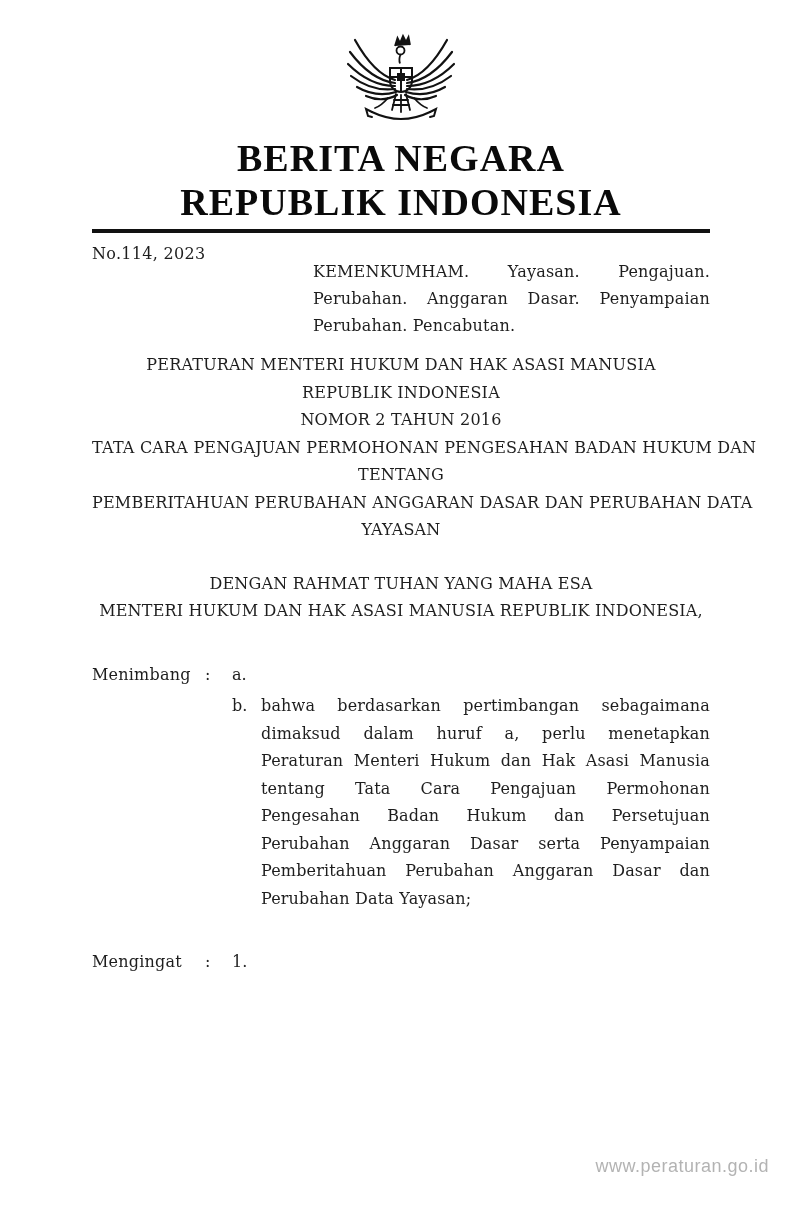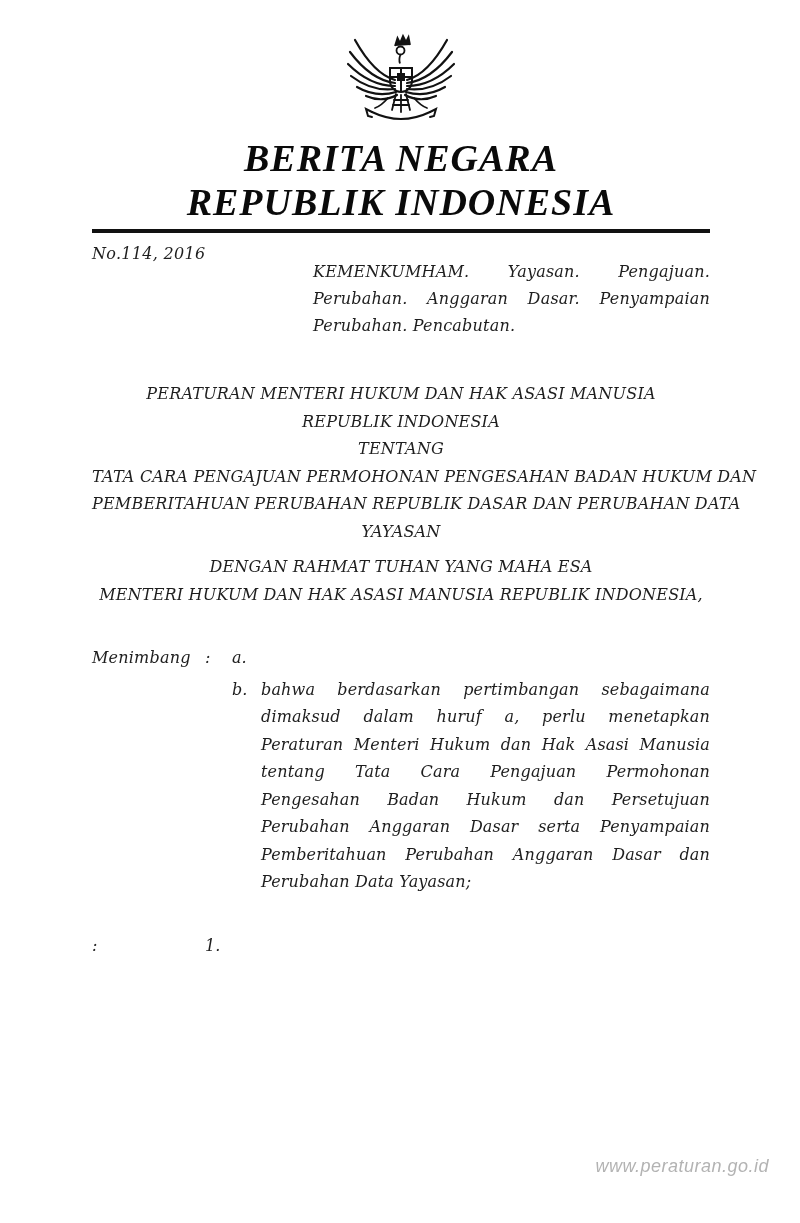--- a/index.html
+++ b/index.html
@@ -7,21 +7,20 @@
   .page {
     position: relative;
     width: 800px;
     height: 1223px;
     margin: 0 auto;
     background: #ffffff;
     padding: 26px 90px 0 92px;
     font-family: "DejaVu Serif", serif;
     color: #1e1e1e;
     overflow: hidden;
-    font-style: italic;
   }
   
   .emblem-wrap {
     text-align: center;
     height: 104px;
   }
   .emblem-wrap svg { display: inline-block; }
   
   .masthead {
     text-align: center;
@@ -48,30 +47,30 @@
   }
   .issue-number { white-space: nowrap; letter-spacing: 0.3px; }
   .subject-tags {
     width: 397px;
     text-align: justify;
     letter-spacing: 0.2px;
     margin-top: 18px;
   }
   
   .reg-title {
-    margin-top: 41px;
+    margin-top: 12px;
     text-align: center;
     font-size: 16px;
     line-height: 27.5px;
     letter-spacing: 0.2px;
   }
   .reg-title .line { white-space: nowrap; }
   
   .preamble {
-    margin-top: 8px;
+    margin-top: 26px;
     text-align: center;
     font-size: 16px;
     line-height: 27.5px;
     letter-spacing: 0.2px;
   }
   .preamble .line { white-space: nowrap; }
   
   .clause-block {
     margin-top: 36px;
     font-size: 16px;
@@ -156,30 +155,31 @@
     </svg>
   </div>
 
   <div class="masthead">
     <div>BERITA NEGARA</div>
     <div>REPUBLIK INDONESIA</div>
   </div>
   <div class="masthead-rule"></div>
 
   <div class="header-row">
-    <div class="issue-number">No.114, 2016</div>
+    <div class="issue-number">No.114, 2023</div>
     <div class="subject-tags">KEMENKUMHAM. Yayasan. Pengajuan. Perubahan. Anggaran Dasar. Penyampaian Perubahan. Pencabutan.</div>
   </div>
 
   <div class="reg-title">
     <div class="line">PERATURAN MENTERI HUKUM DAN HAK ASASI MANUSIA</div>
     <div class="line">REPUBLIK INDONESIA</div>
+    <div class="line">NOMOR 2 TAHUN 2016</div>
+    <div class="line">TATA CARA PENGAJUAN PERMOHONAN PENGESAHAN BADAN HUKUM DAN</div>
     <div class="line">TENTANG</div>
-    <div class="line">TATA CARA PENGAJUAN PERMOHONAN PENGESAHAN BADAN HUKUM DAN</div>
-    <div class="line">PEMBERITAHUAN PERUBAHAN REPUBLIK DASAR DAN PERUBAHAN DATA</div>
+    <div class="line">PEMBERITAHUAN PERUBAHAN ANGGARAN DASAR DAN PERUBAHAN DATA</div>
     <div class="line">YAYASAN</div>
   </div>
 
   <div class="preamble">
     <div class="line">DENGAN RAHMAT TUHAN YANG MAHA ESA</div>
     <div class="line">MENTERI HUKUM DAN HAK ASASI MANUSIA REPUBLIK INDONESIA,</div>
   </div>
 
   <div class="clause-block">
     <div class="clause-row">
@@ -190,20 +190,21 @@
     <div class="clause-row">
       <div class="clause-label"></div>
       <div class="clause-colon"></div>
       <div class="clause-marker">b.</div>
       <div class="clause-text">bahwa berdasarkan pertimbangan sebagaimana dimaksud dalam huruf a, perlu menetapkan Peraturan Menteri Hukum dan Hak Asasi Manusia tentang Tata Cara Pengajuan Permohonan Pengesahan Badan Hukum dan Persetujuan Perubahan Anggaran Dasar serta Penyampaian Pemberitahuan Perubahan Anggaran Dasar dan Perubahan Data Yayasan;</div>
     </div>
   </div>
 
   <div class="clause-block">
     <div class="clause-row">
+      <div class="clause-label">Mengingat</div>
       <div class="clause-colon">:</div>
       <div class="clause-marker">1.</div>
     </div>
   </div>
 
   <div class="watermark">www.peraturan.go.id</div>
 
 </div>
 
 </body></html>

